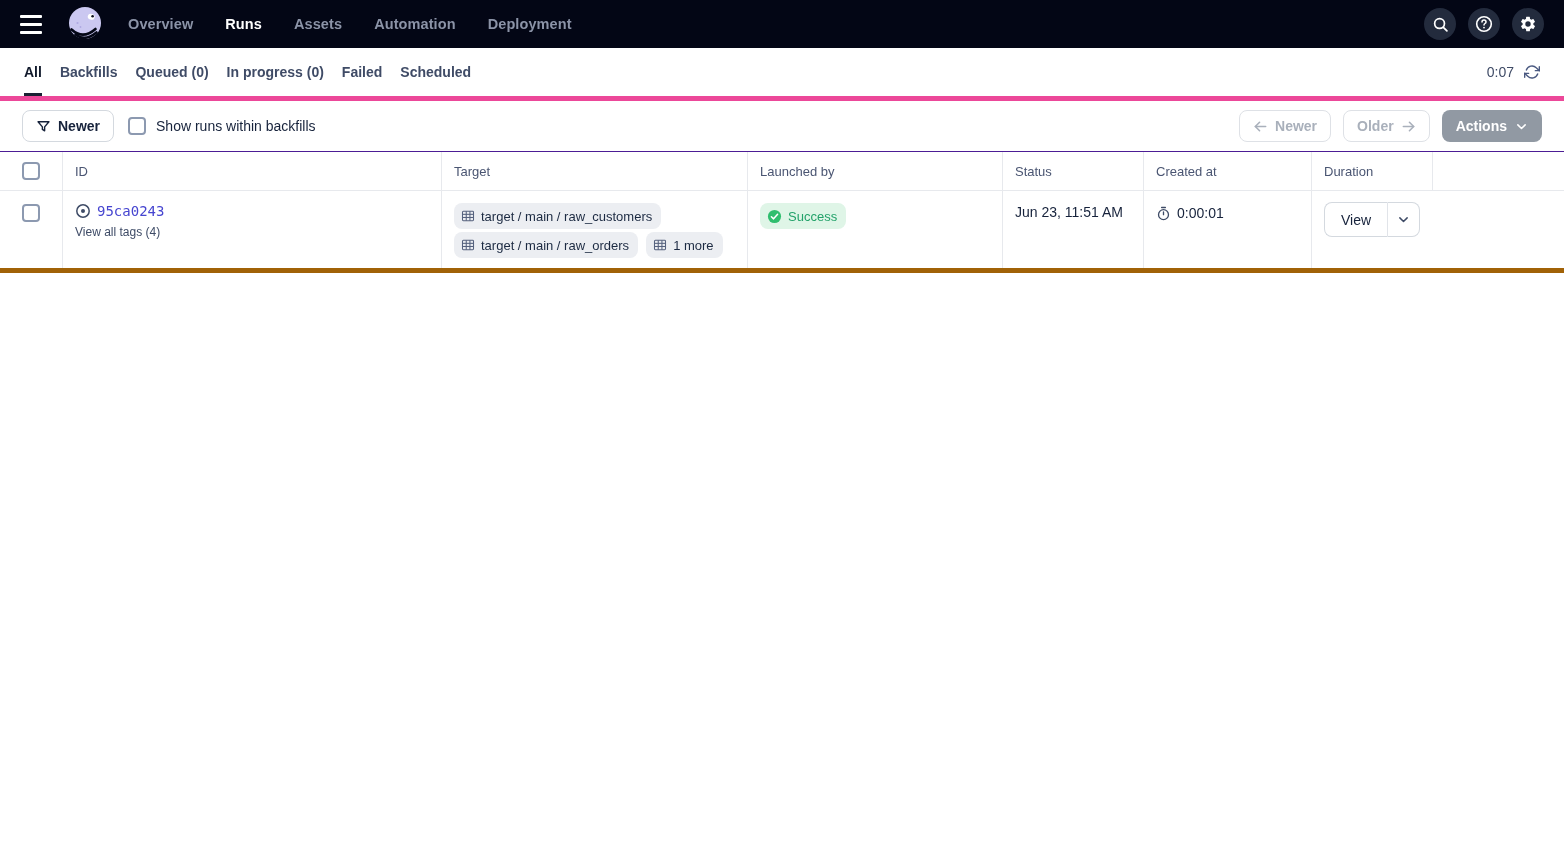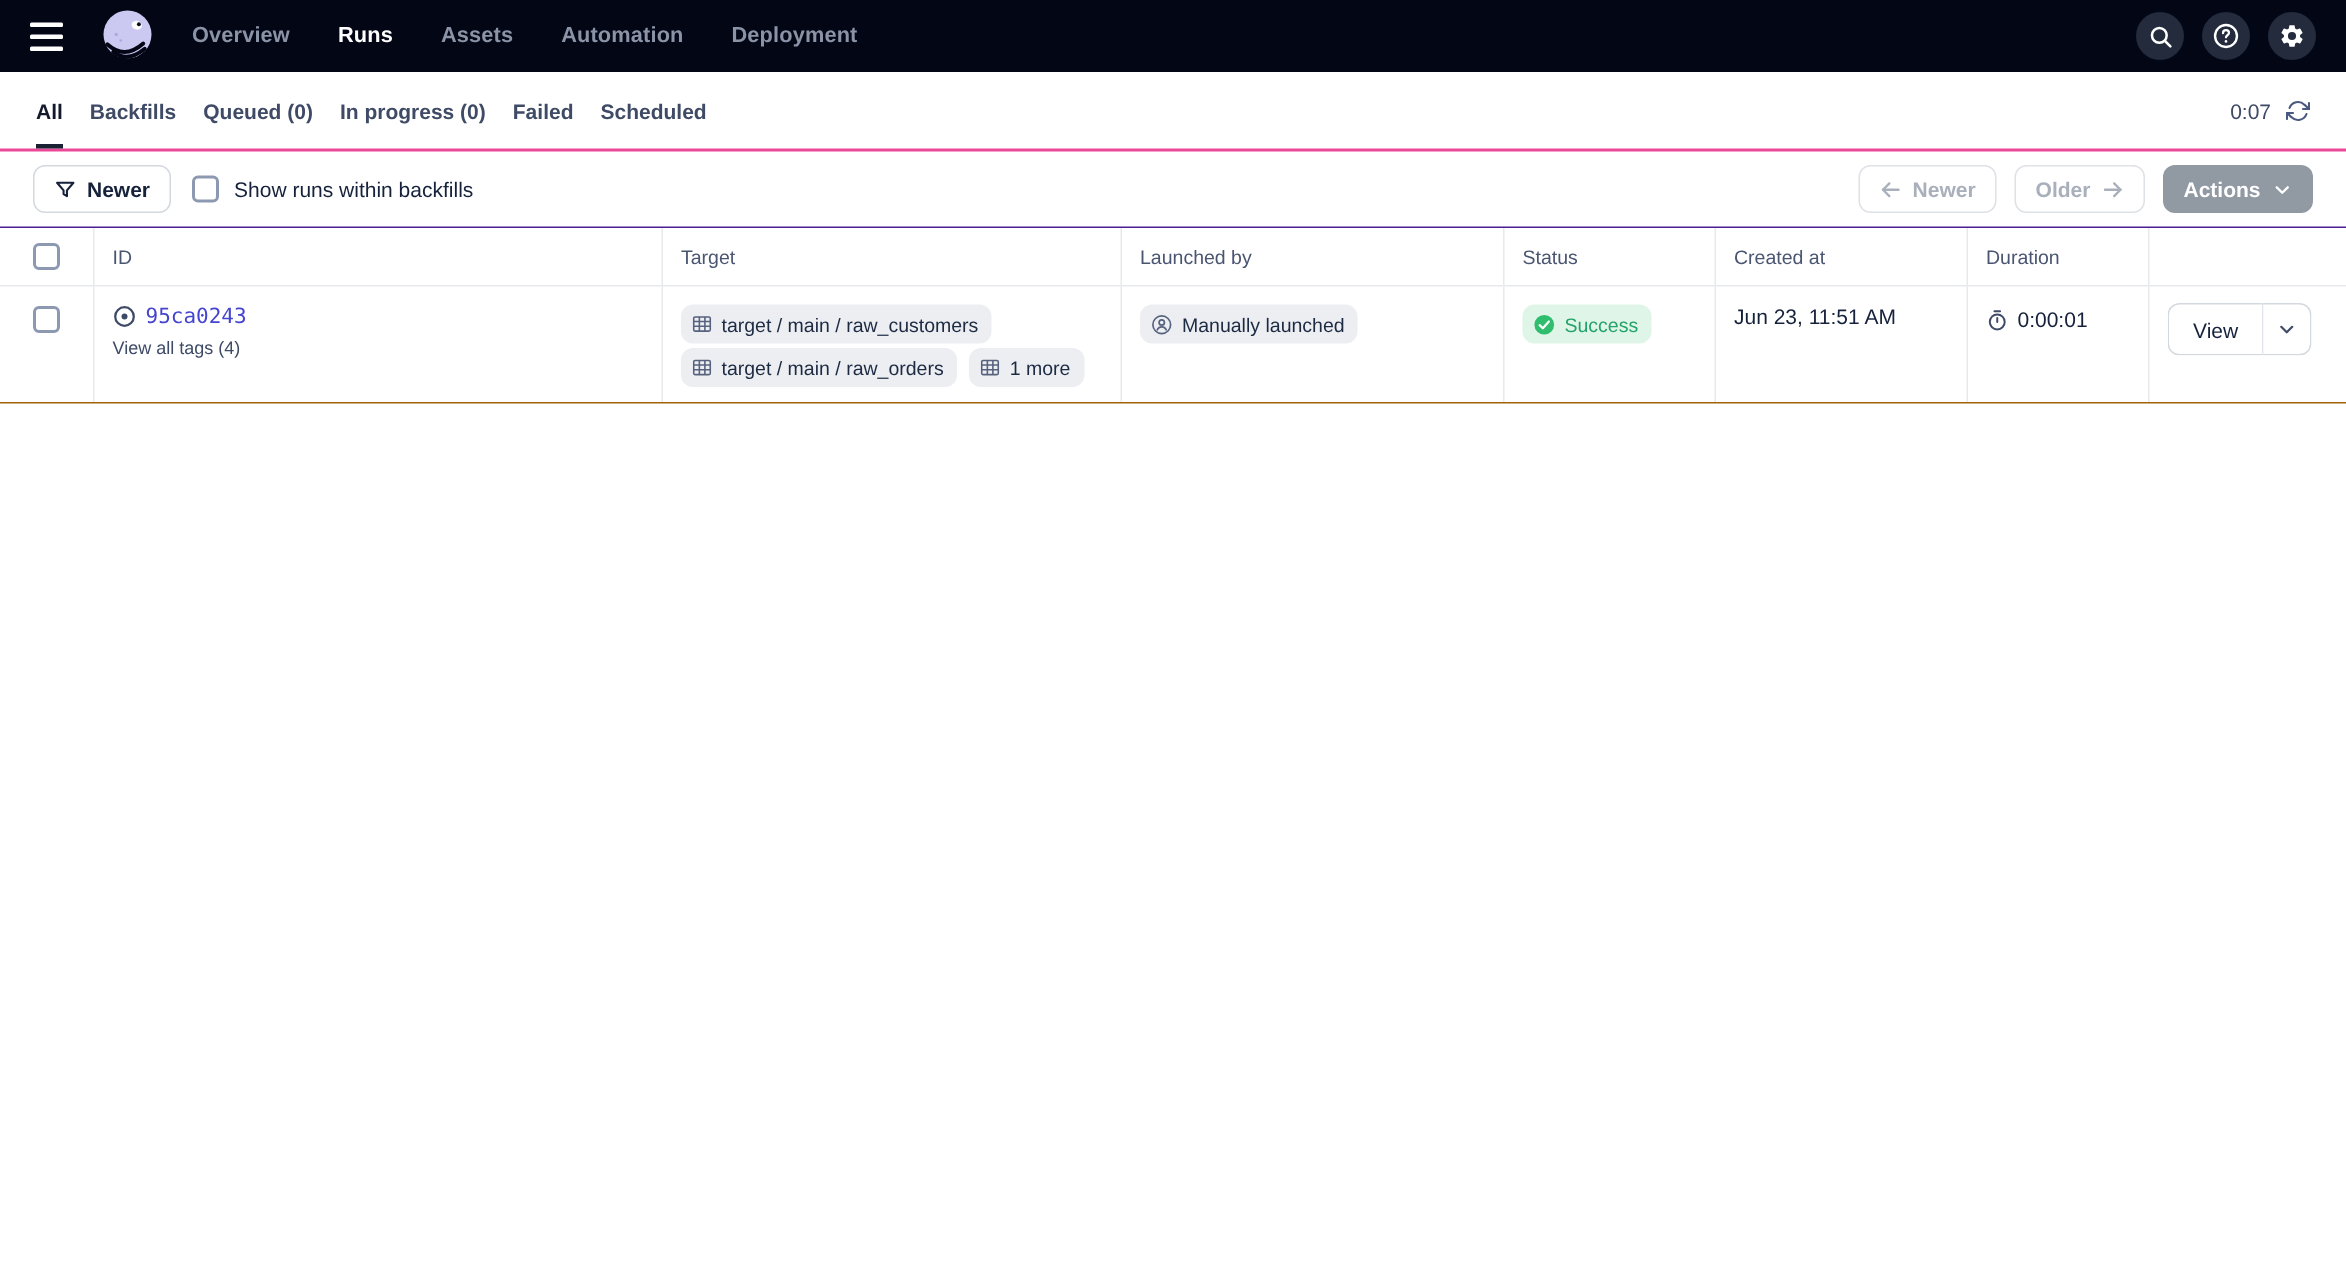--- a/index.html
+++ b/index.html
@@ -38,21 +38,21 @@
     width: 32px; height: 32px; border-radius: 50%;
     background: #232B3D; display: flex; align-items: center; justify-content: center;
     cursor: pointer; border: none;
   }
 
   
   .tabbar {
     height: 53px;
     display: flex; align-items: stretch;
     padding: 0 24px;
-    border-bottom: 2px solid #ec4899;
+    border-bottom: 5px solid #ec4899;
     background: #fff;
   }
   .tabs { display: flex; gap: 18px; }
   .tab {
     display: flex; align-items: center;
     font-size: 14px; font-weight: 700; color: #3F4B66;
     border-bottom: 3px solid transparent; padding-top: 3px;
     cursor: pointer;
   }
   .tab.active { color: #121A2C; border-bottom-color: #1A2133; }
@@ -96,21 +96,21 @@
     display: grid;
     grid-template-columns: 62px 379px 306px 255px 141px 168px 121px 1fr;
   }
   .thead { height: 40px; border-top: 1px solid #4c1d95; border-bottom: 1px solid #E7E9ED; }
   .thead .cell {
     display: flex; align-items: center;
     font-size: 13px; color: #4A5572; padding: 0 12px;
   }
   .cell + .cell { border-left: 1px solid #E7E9ED; }
   .cell.cb { justify-content: center; display:flex; align-items:center; }
-  .trow { min-height: 67px; border-bottom: 1px solid #a16207; }
+  .trow { min-height: 67px; border-bottom: 5px solid #a16207; }
   .trow .cell { padding: 12px 12px 10px 12px; }
   .trow .cell.cb { padding: 13px 0 0 0; align-items: flex-start; }
 
   .run-id-line { display: flex; align-items: center; gap: 6px; }
   .run-id-link {
     font-family: "DejaVu Sans Mono", monospace;
     font-size: 14px; color: #4645D0; text-decoration: none; cursor: pointer;
   }
   .view-all-tags { font-size: 12px; color: #3E4B66; margin-top: 6px; cursor: pointer; display:inline-block; }
 
@@ -315,30 +315,20 @@
                 <line x1="1.7" y1="9.7" x2="14.3" y2="9.7"></line>
               <line x1="6" y1="2.6" x2="6" y2="13.4"></line>
                 <line x1="10.2" y1="2.6" x2="10.2" y2="13.4"></line>
             </svg>
             <span>1 more</span>
           </span>
         </div>
       </div>
     </div>
 
-    <div class="cell">
-      <span class="pill">
-        <svg width="15" height="15" viewBox="0 0 16 16" fill="none" stroke="#56627E" stroke-width="1.2">
-          <circle cx="8" cy="8" r="6.3"></circle>
-          <circle cx="8" cy="6.4" r="1.9"></circle>
-          <path d="M4.6 12.1c.7-1.7 1.9-2.6 3.4-2.6s2.7.9 3.4 2.6"></path>
-        </svg>
-        <span>Manually launched</span>
-      </span>
-    </div>
 
     <div class="cell">
       <span class="pill success">
         <svg width="15" height="15" viewBox="0 0 16 16">
           <circle cx="8" cy="8" r="7" fill="#2FBE6E"></circle>
           <polyline points="4.7 8.3 7 10.5 11.3 5.7" fill="none" stroke="#ffffff" stroke-width="1.6" stroke-linecap="round" stroke-linejoin="round"></polyline>
         </svg>
         <span>Success</span>
       </span>
     </div>

